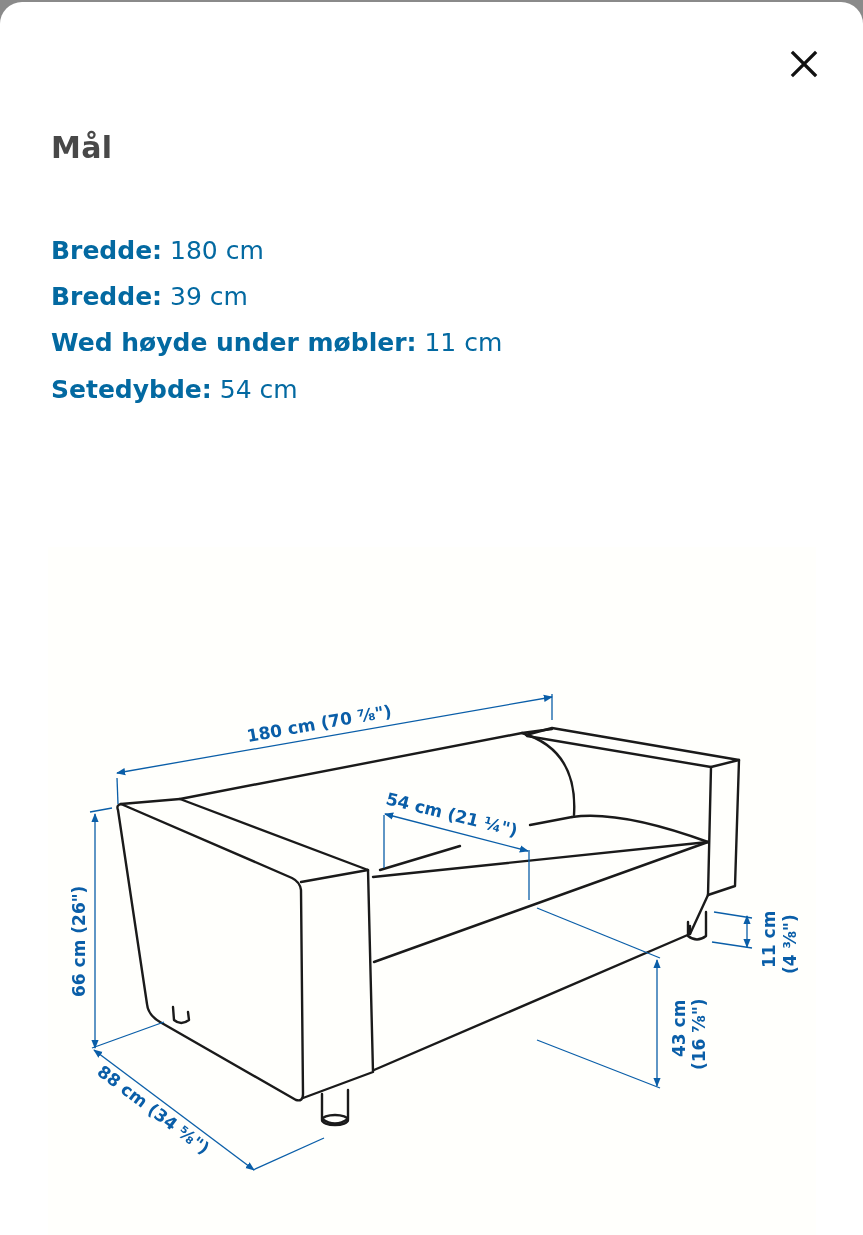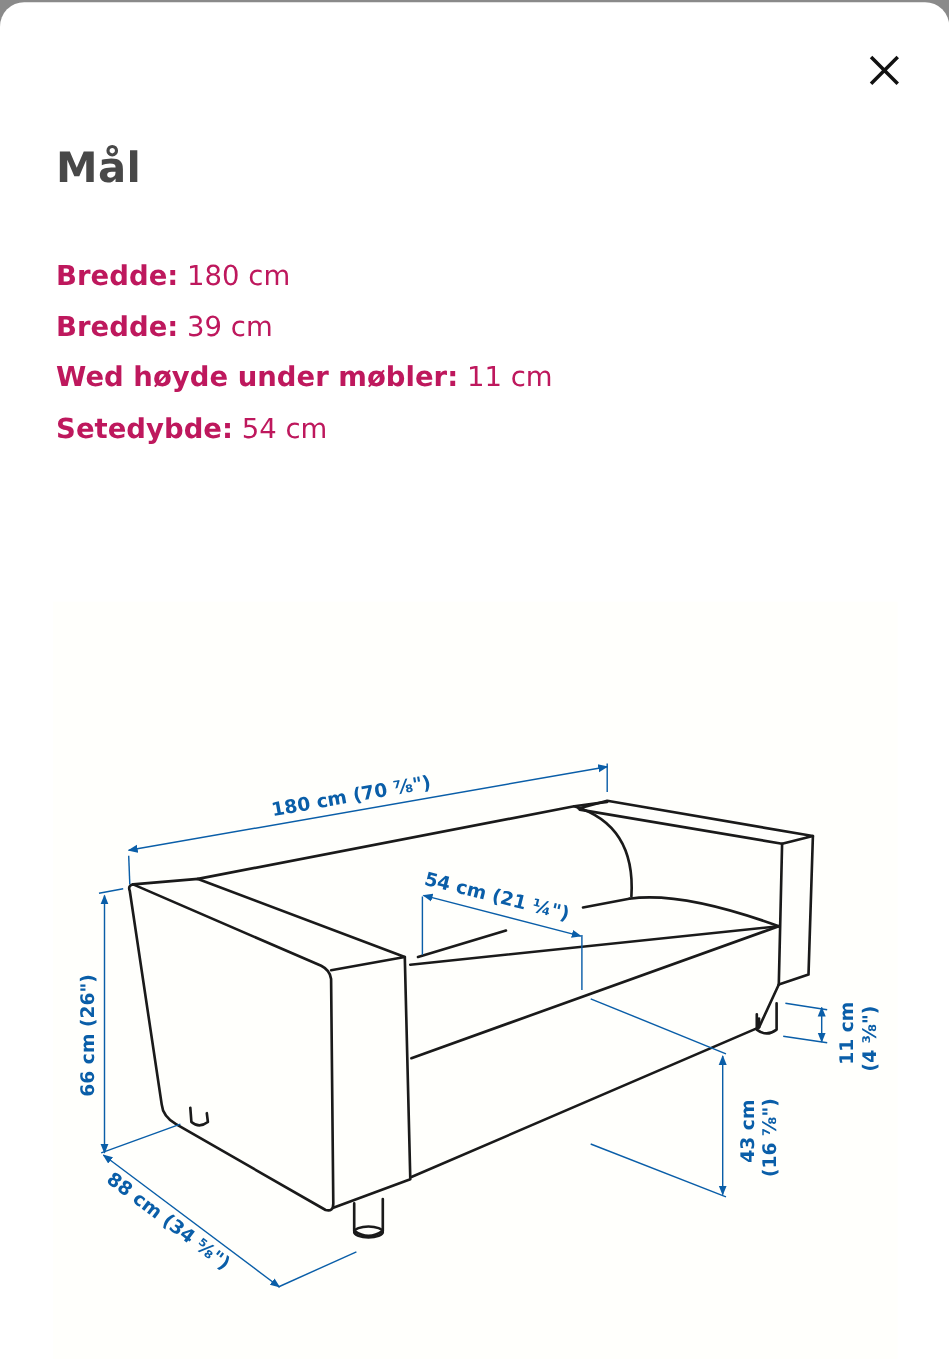--- a/index.html
+++ b/index.html
@@ -11,24 +11,24 @@
     .sheet {
       position: absolute; left: 0; top: 2px; width: 863px; height: 1240px;
       background: #ffffff; border-radius: 22px 22px 0 0;
     }
     .close-btn {
       position: absolute; left: 780px; top: 40px; width: 48px; height: 44px;
       display: flex; align-items: center; justify-content: center; cursor: pointer;
     }
     .title {
       position: absolute; left: 51px; top: 128px; margin: 0;
-      font-size: 38px; font-weight: bold; color: #484848; letter-spacing: 0.3px;
+      font-size: 30px; font-weight: bold; color: #484848; letter-spacing: 0.3px;
     }
     .dims { position: absolute; left: 51px; top: 226px; list-style: none; margin: 0; padding: 0; }
-    .dims li { font-size: 25px; line-height: 46.2px; color: #be185d; white-space: nowrap; }
+    .dims li { font-size: 25px; line-height: 46.2px; color: #0369a1; white-space: nowrap; }
     .dims .k { font-weight: bold; }
     .dims .v { font-weight: normal; }
     .figure {
       position: absolute; left: 48px; top: 545px; width: 768px; height: 690px;
       background: #fffffc;
     }
     .figure svg { position: absolute; left: -48px; top: -545px; }
     .lbl { font-family: "DejaVu Sans", sans-serif; font-weight: bold; fill: #0a5ea8; font-size: 17px; }
   </style>
 </head>

